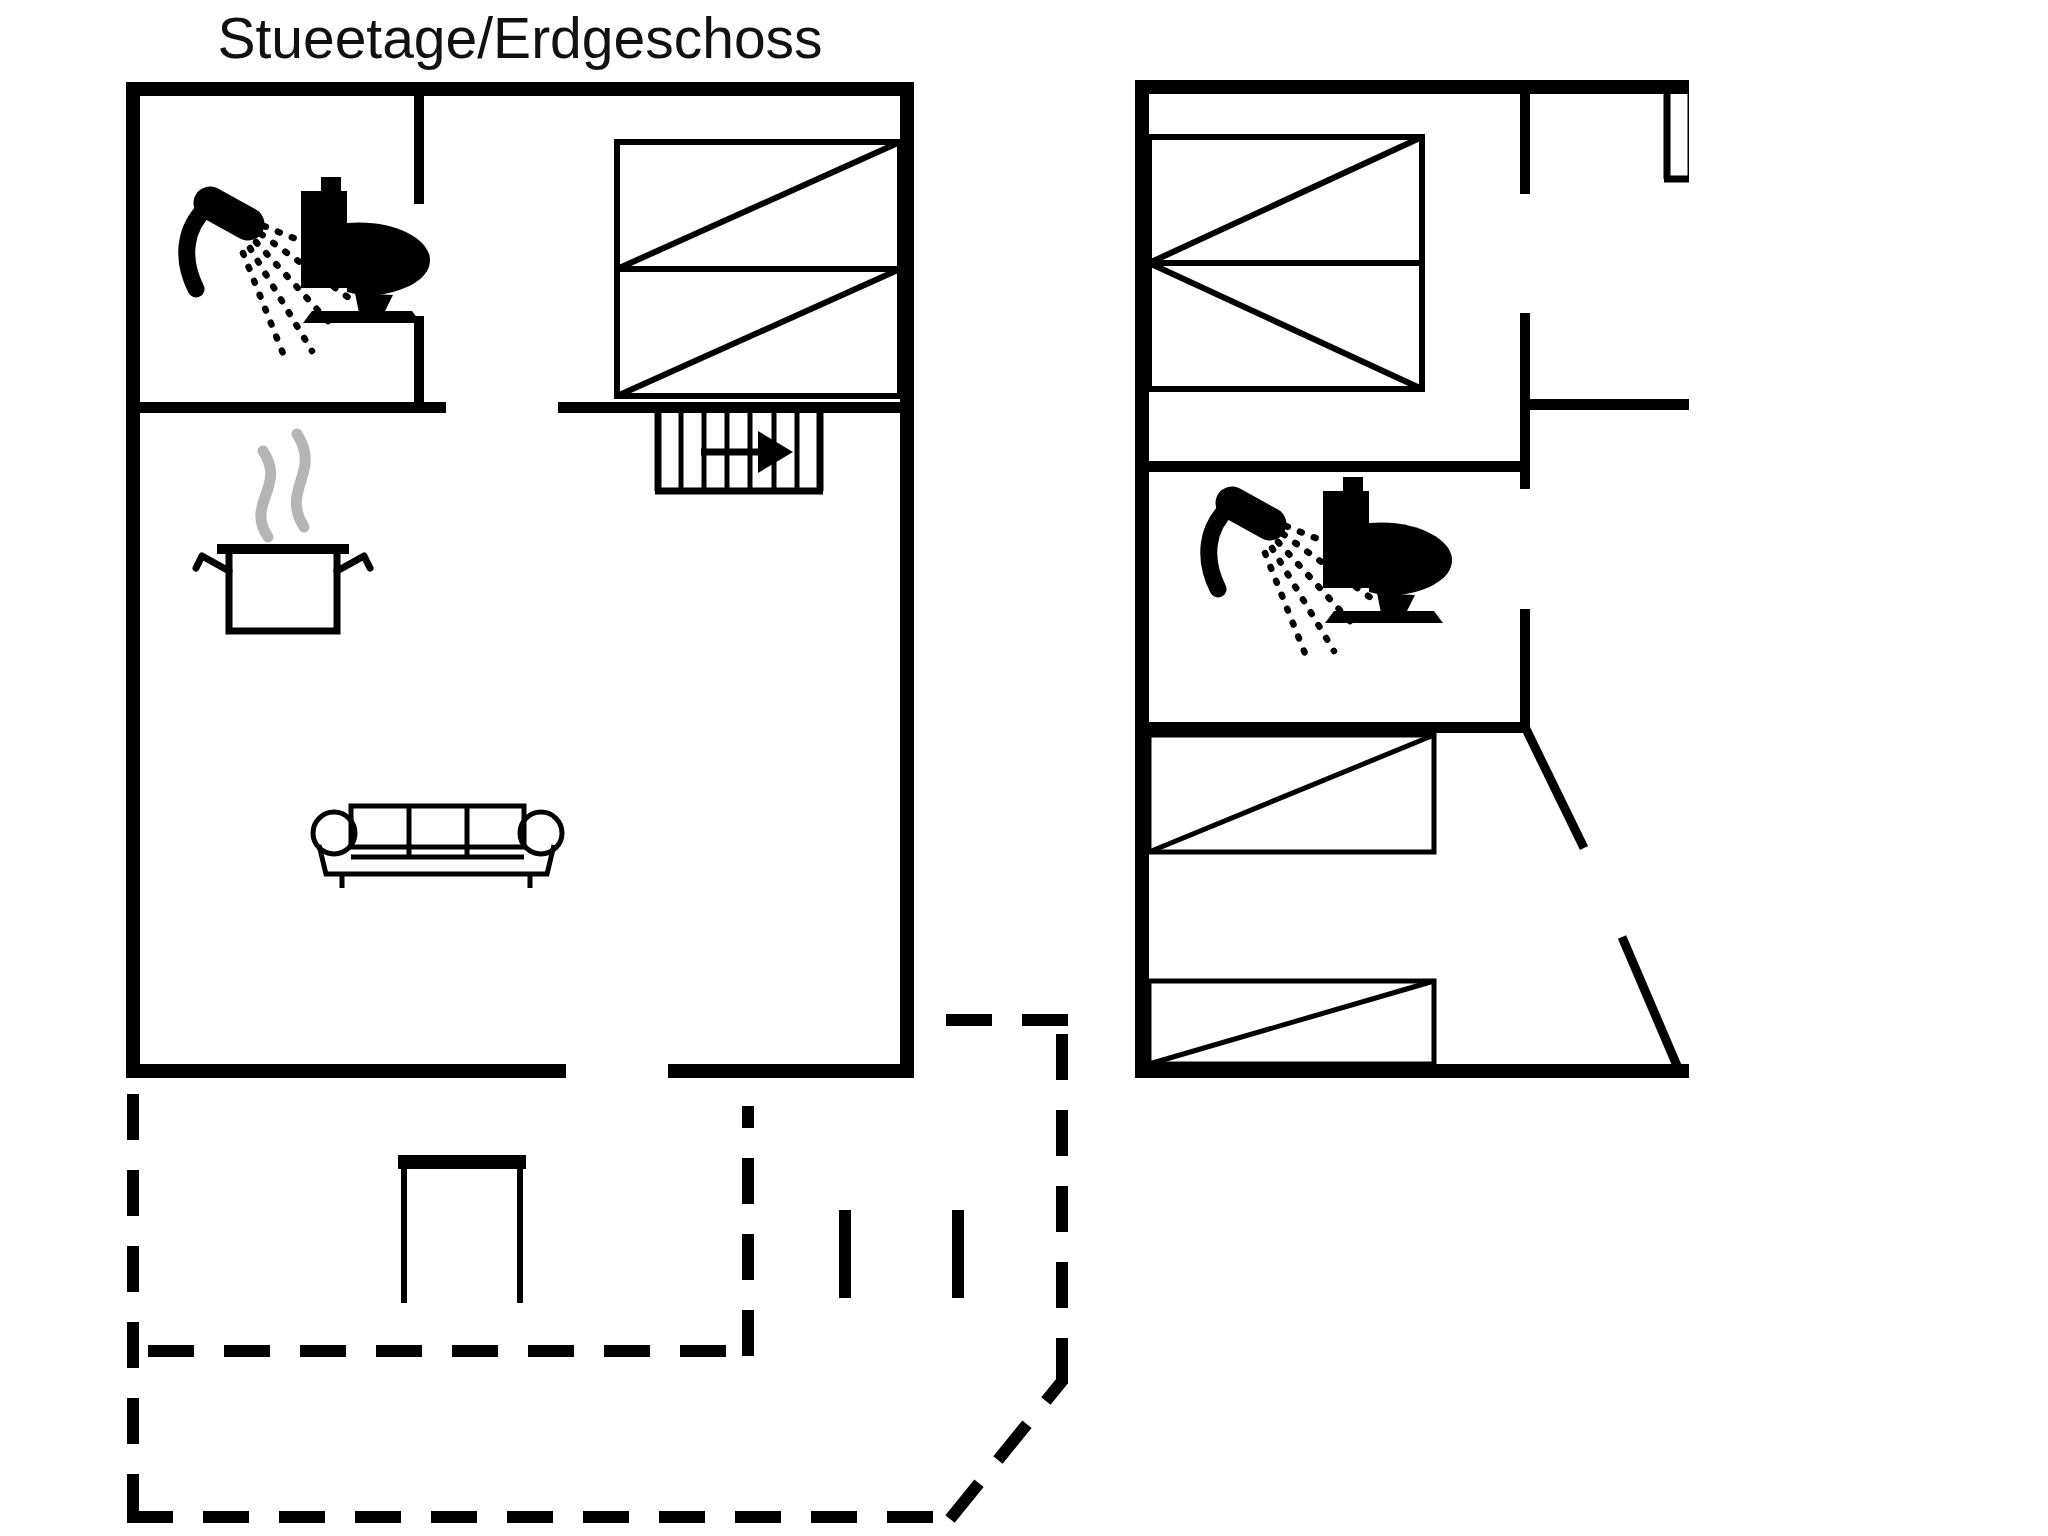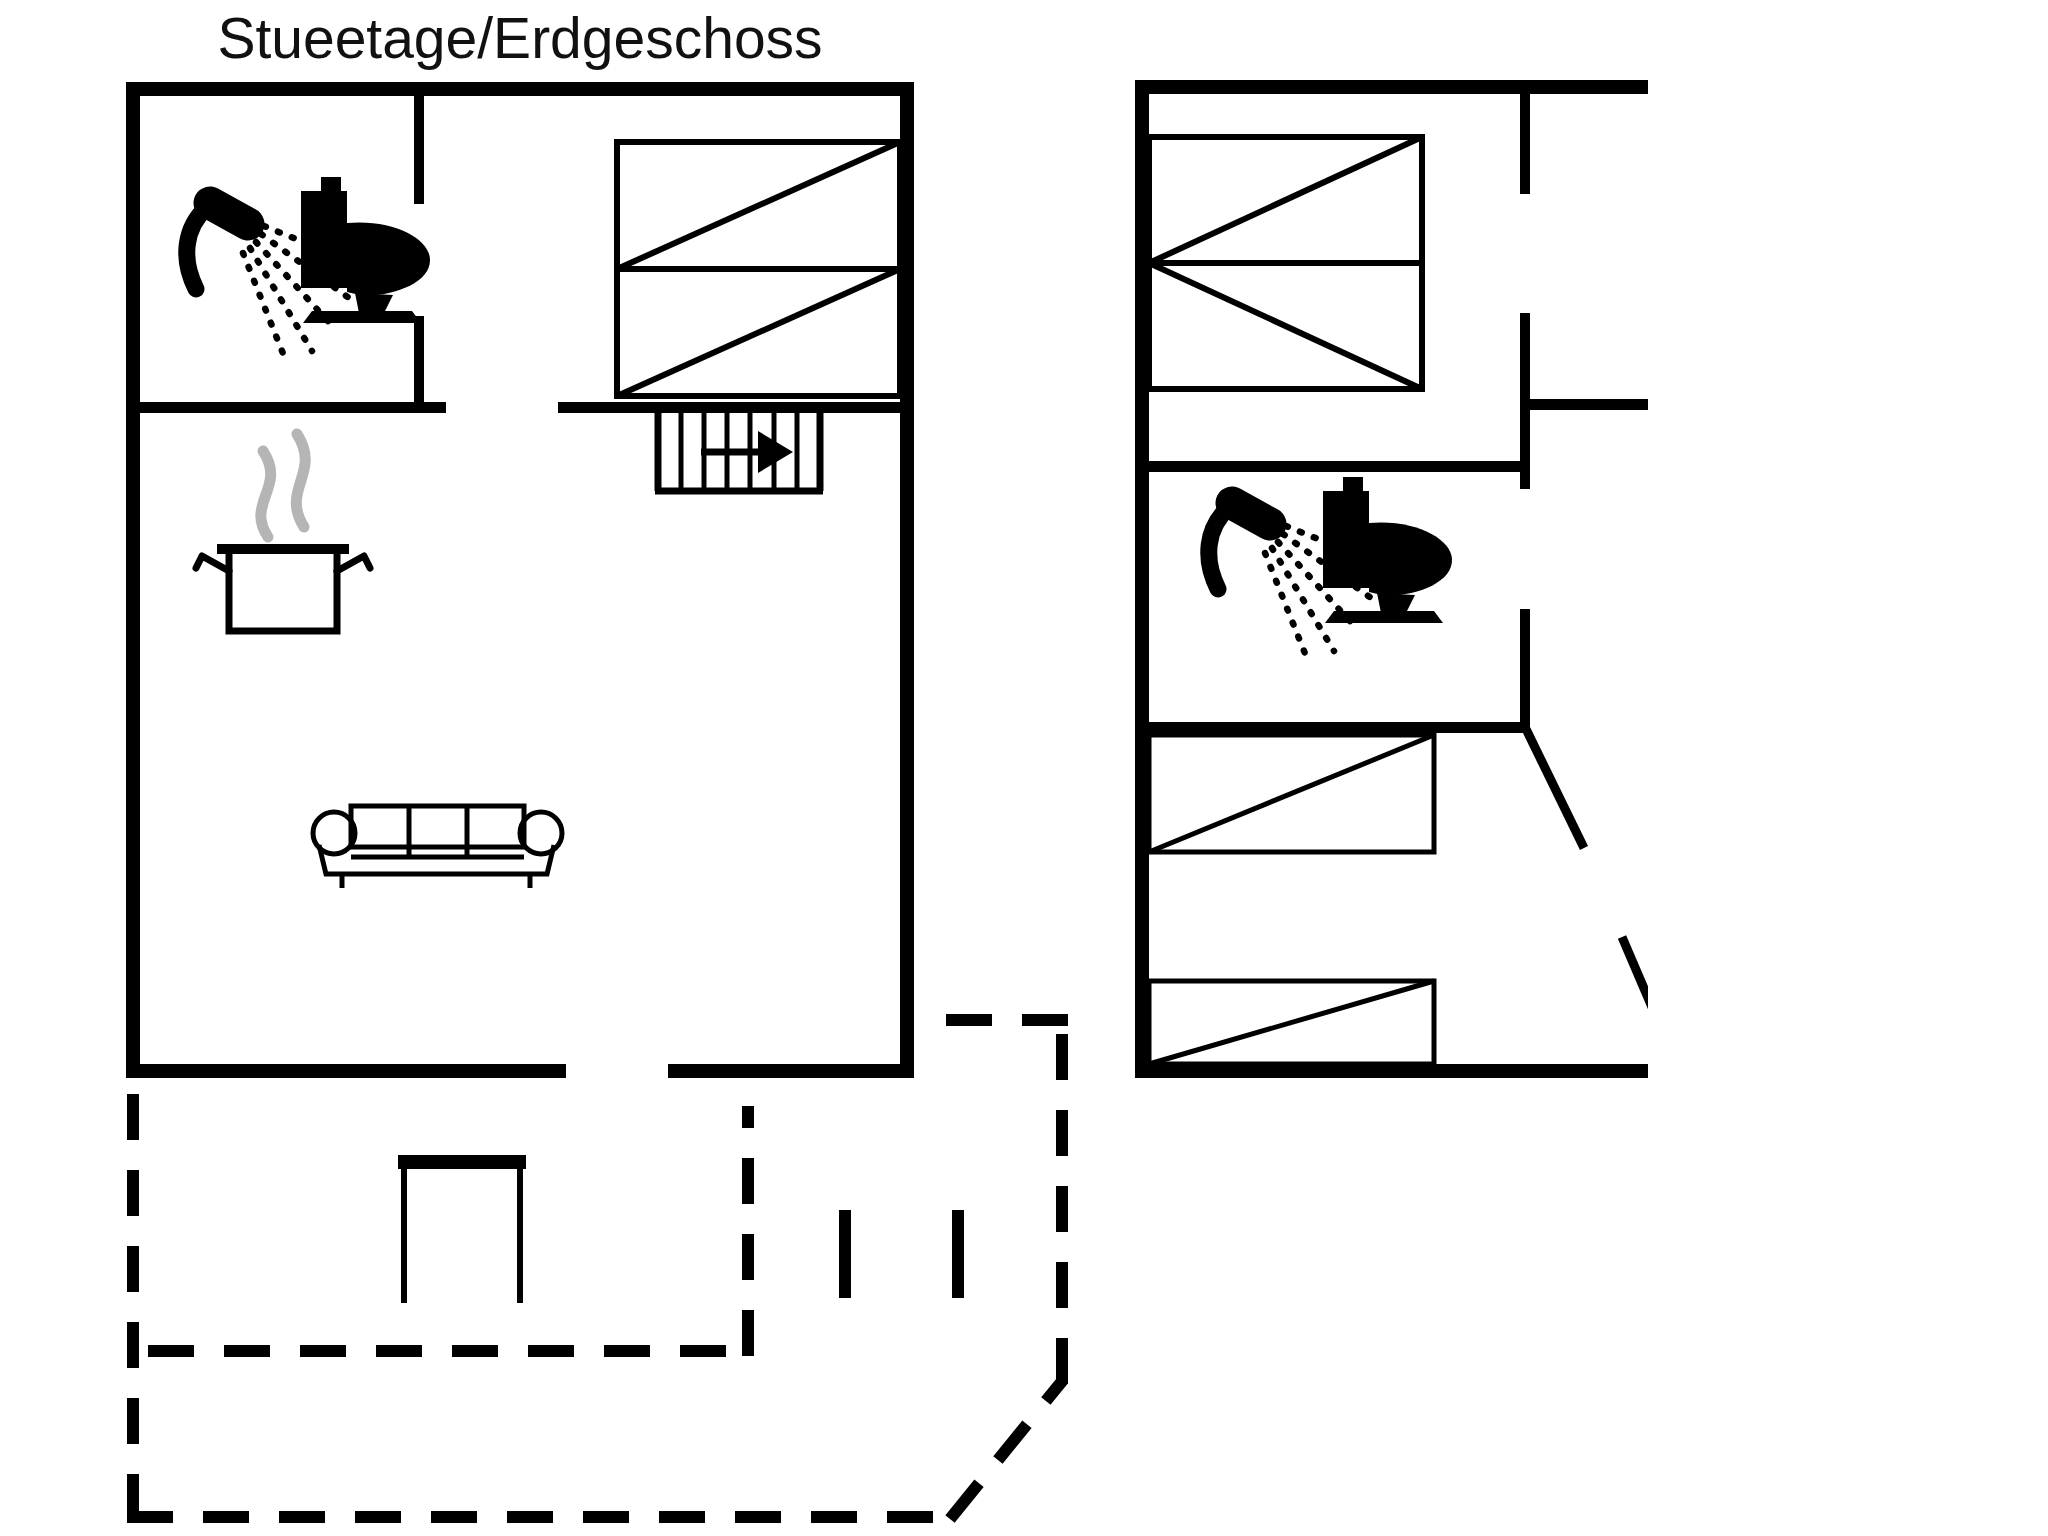--- a/index.html
+++ b/index.html
@@ -1,17 +1,17 @@
 <!DOCTYPE html>
 <html><head>
 <meta charset="utf-8">
 <style>
   html,body{margin:0;padding:0;background:#ffffff;}
   .canvas{position:relative;width:1648px;height:1536px;background:#ffffff;
-          font-family:"Liberation Sans",sans-serif;overflow:hidden;}
+          font-family:"Liberation Sans",sans-serif;overflow:hidden;padding-left:41px;}
   .plan-title{position:absolute;top:2px;height:72px;line-height:72px;text-align:center;
               font-size:57px;color:#111;white-space:nowrap;}
   svg{position:absolute;left:0;top:0;}
 </style>
 </head>
 <body>
 
 <div class="canvas">
 
   <div class="plan-title" style="left:126px;width:788px;">Stueetage/Erdgeschoss</div>

